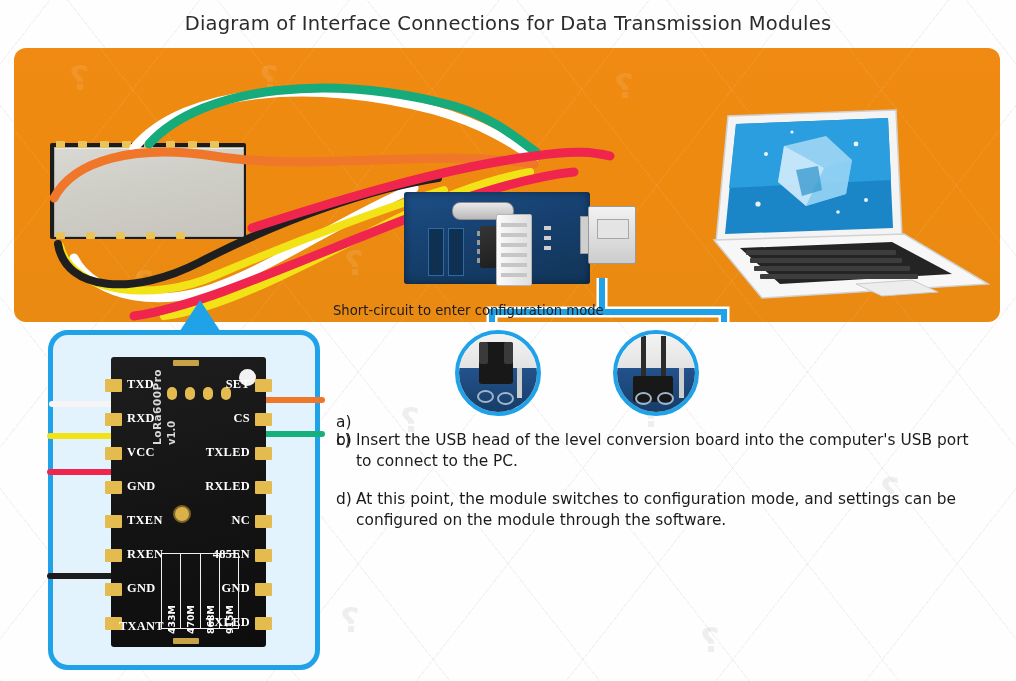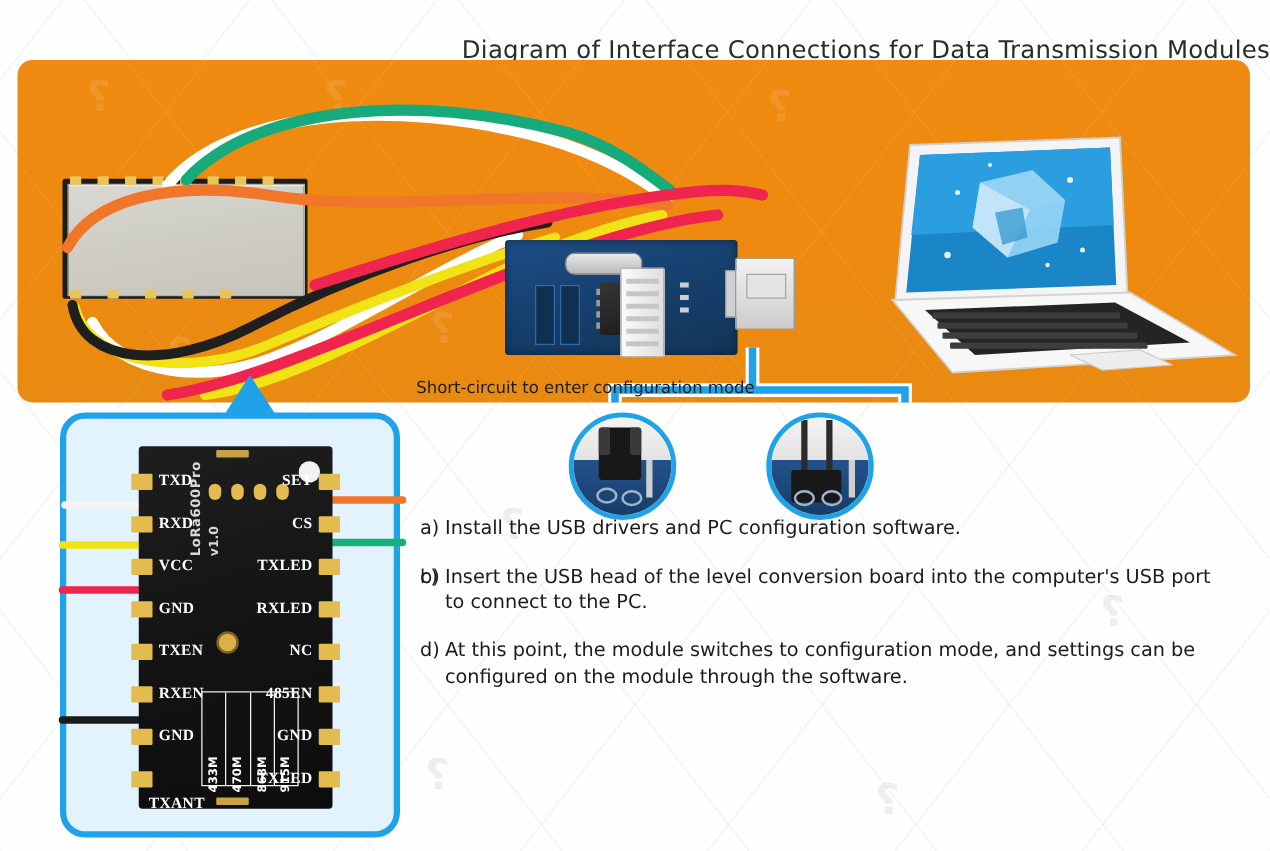--- a/index.html
+++ b/index.html
@@ -14,24 +14,23 @@
   .wm-lines{position:absolute;inset:0;pointer-events:none;
     background-image:
       repeating-linear-gradient(52deg, rgba(120,120,120,.085) 0 1px, rgba(0,0,0,0) 1px 118px),
       repeating-linear-gradient(-52deg, rgba(120,120,120,.085) 0 1px, rgba(0,0,0,0) 1px 118px);
   }
   .wm-mark{position:absolute;font-size:34px;color:rgba(130,130,130,.13);
     font-family:"DejaVu Sans",sans-serif;font-weight:700;letter-spacing:-4px;
     pointer-events:none;user-select:none;}
   .wm-mark::before{content:"\2E2E";}
   .title{
-    position:absolute;left:0;top:12px;width:1016px;text-align:right;
+    position:absolute;left:0;top:12px;width:1016px;text-align:center;
     font-size:19.5px;color:#2b2b2b;font-family:"DejaVu Sans",sans-serif;
     letter-spacing:.2px;
-    margin-top:16px;
   }
   
   .orange{
     position:absolute;left:14px;top:48px;width:986px;height:274px;
     background:linear-gradient(180deg,#f08a12 0%,#ee8a10 55%,#e98a12 100%);
     border-radius:12px;overflow:hidden;
   }
   .orange .wm-mark{color:rgba(255,255,255,.10);}
   .orange .wm-lines{background-image:
       repeating-linear-gradient(52deg, rgba(255,255,255,.07) 0 1px, rgba(0,0,0,0) 1px 118px),
@@ -351,21 +350,21 @@
       <div class="gpad r" style="top:226px"></div>
         <div class="gpad r" style="top:260px"></div>
 
       <div class="pinlbl l" style="top:20px">TXD</div>
       <div class="pinlbl l" style="top:54px">RXD</div>
       <div class="pinlbl l" style="top:88px">VCC</div>
       <div class="pinlbl l" style="top:122px">GND</div>
       <div class="pinlbl l" style="top:156px">TXEN</div>
       <div class="pinlbl l" style="top:190px">RXEN</div>
       <div class="pinlbl l" style="top:224px">GND</div>
-      <div class="pinlbl l" style="top:278px;left:8px">TXANT</div>
+      <div class="pinlbl l" style="top:262px;left:8px">TXANT</div>
 
       <div class="pinlbl r" style="top:20px">SET</div>
       <div class="pinlbl r" style="top:54px">CS</div>
       <div class="pinlbl r" style="top:88px">TXLED</div>
       <div class="pinlbl r" style="top:122px">RXLED</div>
       <div class="pinlbl r" style="top:156px">NC</div>
       <div class="pinlbl r" style="top:190px">485EN</div>
       <div class="pinlbl r" style="top:224px">GND</div>
       <div class="pinlbl r" style="top:258px">TXLED</div>
 
@@ -382,21 +381,20 @@
         <div>
             <span>915M</span>
           </div>
       </div>
     </div>
   </div>
 
   <div class="steps">
     <div class="step">
       <span class="mk">a)</span>
-      <span>Install the USB drivers and PC configuration software.</span>
     </div>
     <div class="step">
       <span class="mk">b)</span>
     </div>
     <div class="step">
       <span class="mk">c)</span>
       <span>Insert the USB head of the level conversion board into the computer's USB port to connect to the PC.</span>
     </div>
     <div class="step">
       <span class="mk">d)</span>

